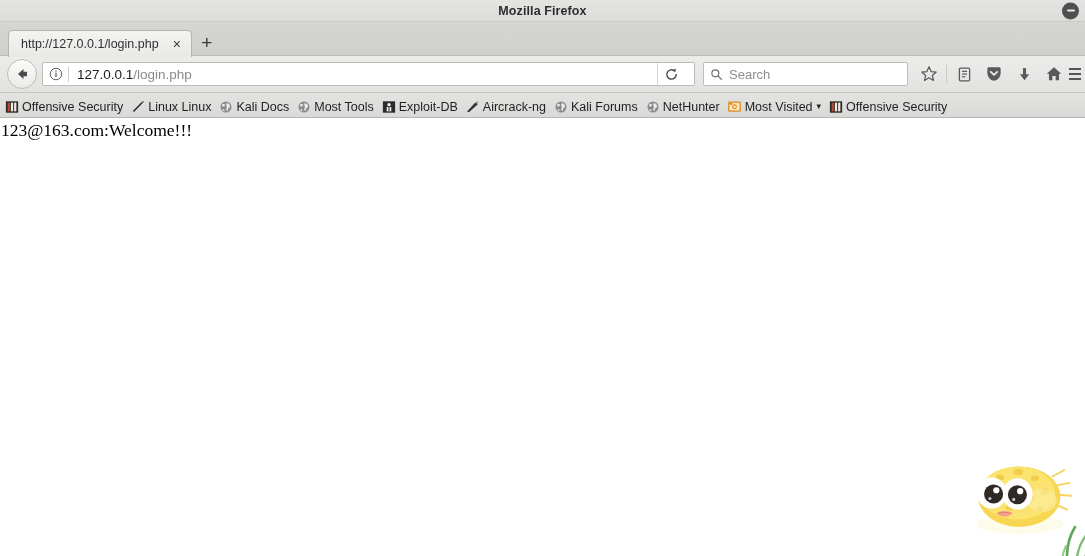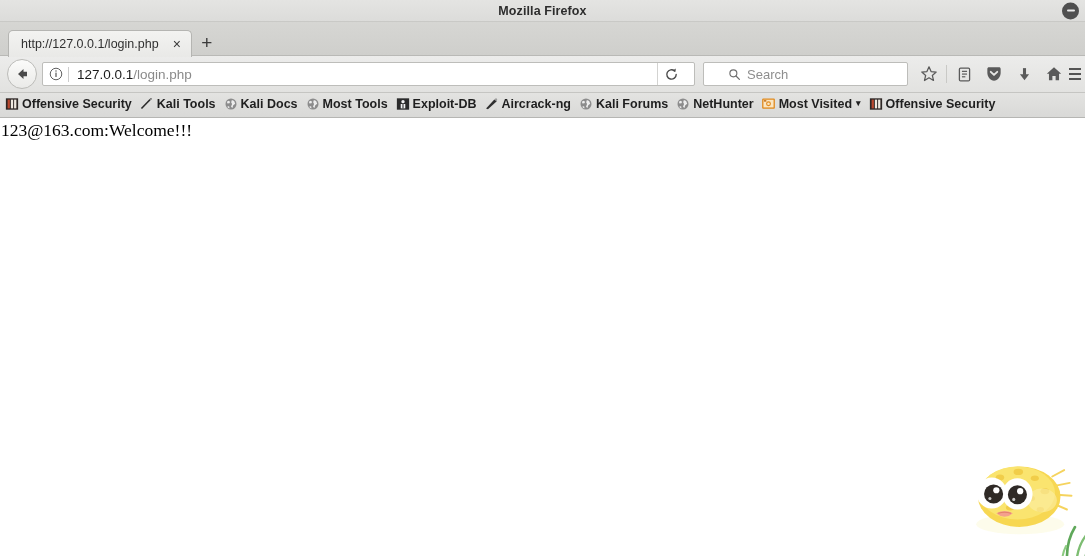--- a/index.html
+++ b/index.html
@@ -193,21 +193,21 @@
     cursor: pointer;
   }
   .searchbar {
     flex: 0 0 205px;
     height: 24px;
     background: #ffffff;
     border: 1px solid #bdbdba;
     border-radius: 2px;
     display: flex;
     align-items: center;
-    padding: 0 24px;
+    padding: 0 6px;
     margin-left: 8px;
     box-sizing: border-box;
   }
   .search-placeholder {
     font-size: 13px;
     color: #8e8e8e;
     margin-left: 6px;
   }
   .toolbar-icons {
     display: flex;
@@ -247,25 +247,24 @@
     background: #555;
   }
 
   
   .bookmarksbar {
     height: 25px;
     min-height: 25px;
     background: linear-gradient(to bottom, #e3e3e1 0%, #d9d9d7 100%);
     border-bottom: 1px solid #b6b6b3;
     display: flex;
-    align-items: flex-start;
+    align-items: flex-end;
     padding: 0 2px;
     overflow: hidden;
     box-sizing: border-box;
-    font-weight: bold;
   }
   .bm-item {
     display: flex;
     align-items: center;
     height: 21px;
     padding: 0 5px 0 2px;
     cursor: pointer;
     flex: 0 0 auto;
     border-radius: 2px;
   }
@@ -433,21 +432,21 @@
       <span class="bm-label">Offensive Security</span>
     </div>
 
     <div class="bm-item">
       <span class="bm-icon">
         <svg width="15" height="15" viewBox="0 0 16 16">
           <path d="M2 12.8 L10.5 4 L12.8 2 L13.6 3 L11.5 5.2 L3.2 13.8 Z" fill="#2b2b2b"></path>
           <path d="M11.2 3.4 L13 2 L14 3.1 L12.4 4.6 Z" fill="#8e8e8e"></path>
         </svg>
       </span>
-      <span class="bm-label">Kali Tools</span>
+      <span class="bm-label">Linux Linux</span>
     </div>
 
     <div class="bm-item">
       <span class="bm-icon">
         <svg width="14" height="14" viewBox="0 0 16 16">
           <circle cx="8" cy="8" r="6.3" fill="#8c8c8c"></circle>
           <path d="M3.2 5.4 L5.2 4.2 L7 5.4 L6.2 7.2 L4 7.5 Z" fill="#ededed"></path>
           <path d="M9 3.4 L11.6 4.6 L12.8 7.6 L10.6 9.4 L9.6 12.6 L8 11 L9.2 8 L8.2 6 Z" fill="#ededed"></path>
           <path d="M4.4 10.2 L6.2 11 L6 13.2 L4 11.8 Z" fill="#ededed"></path>
         </svg>

